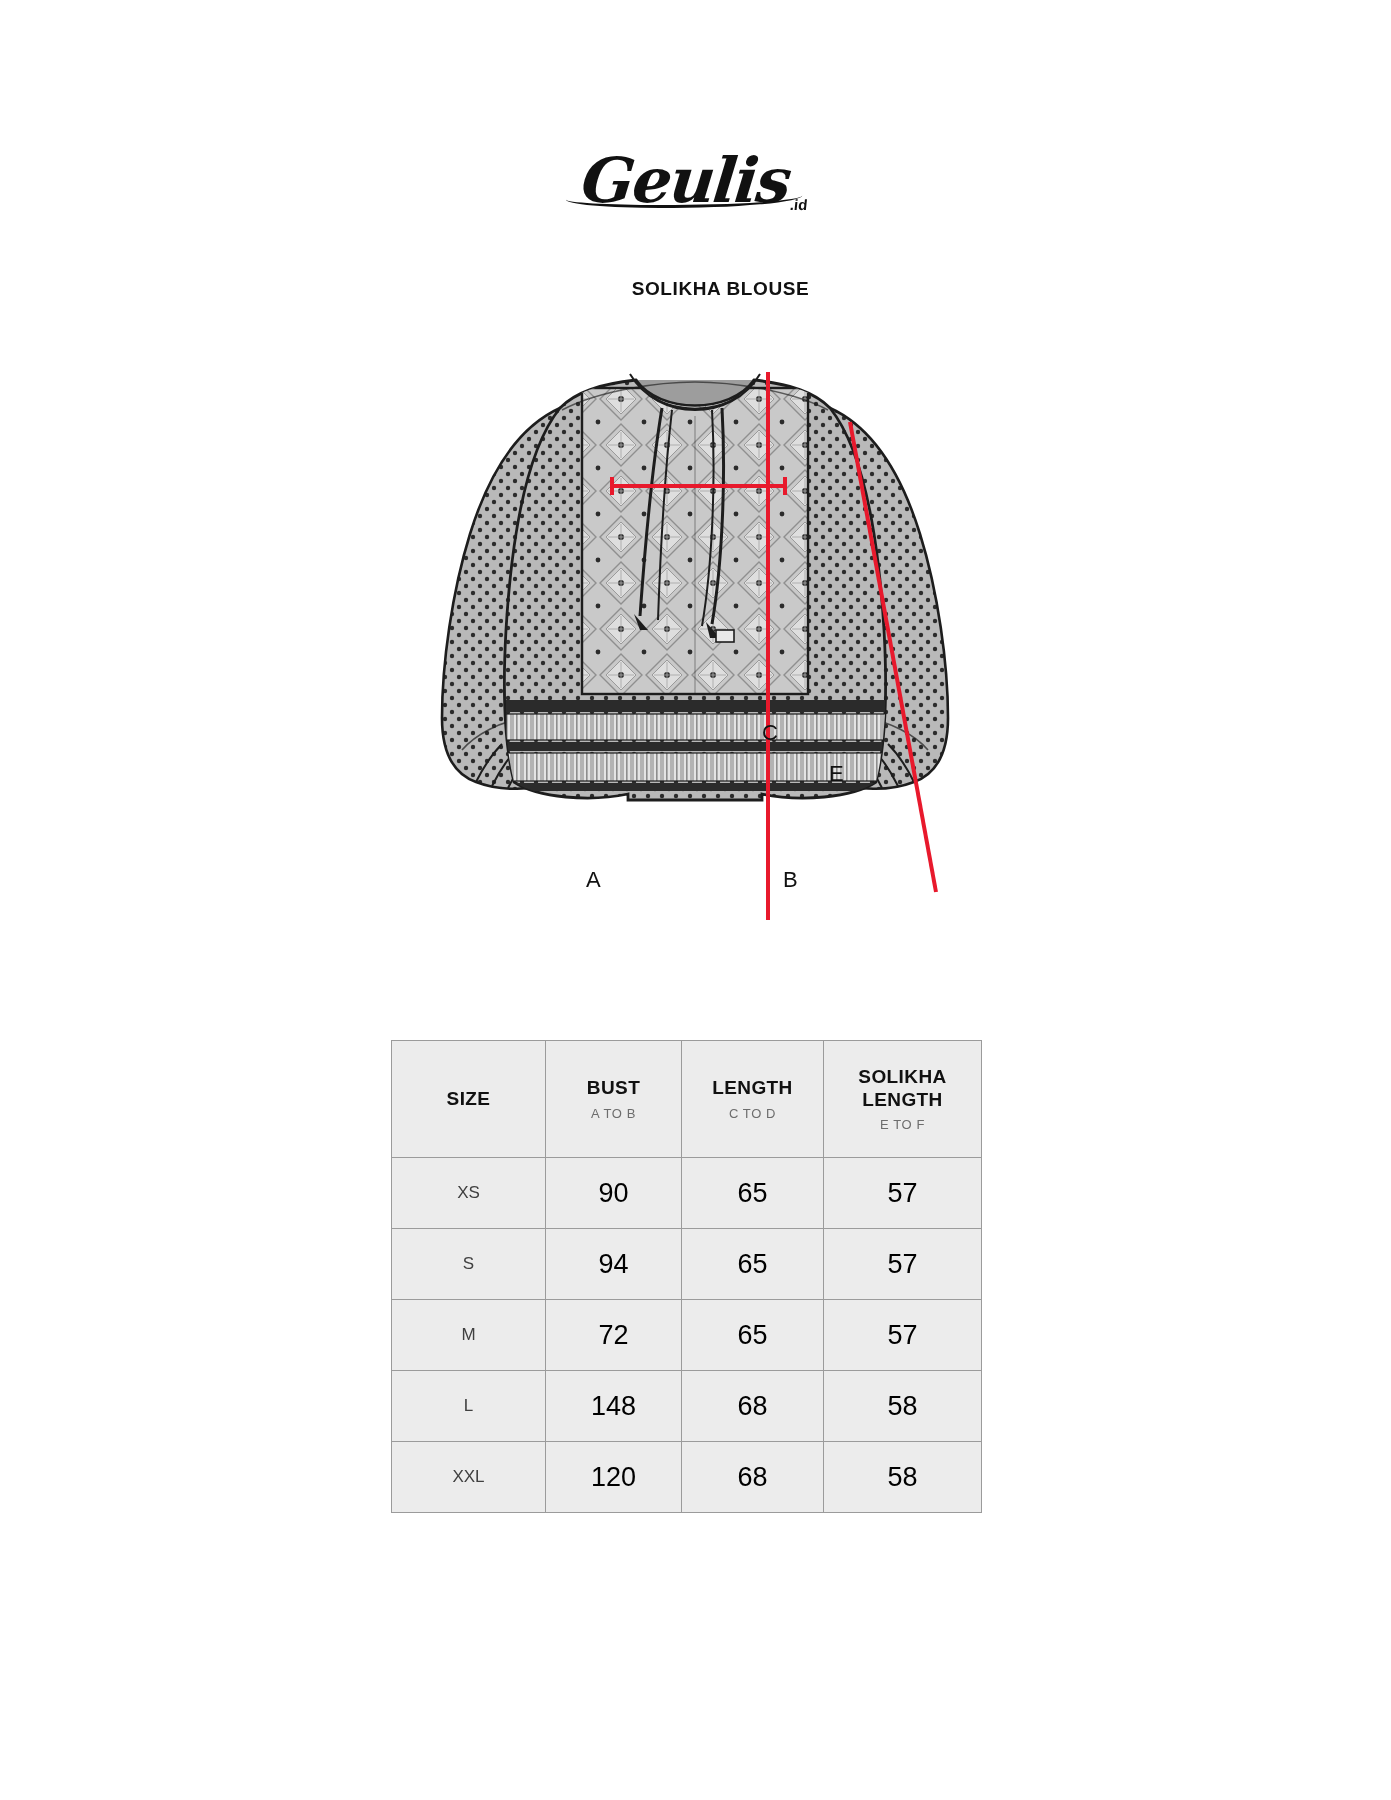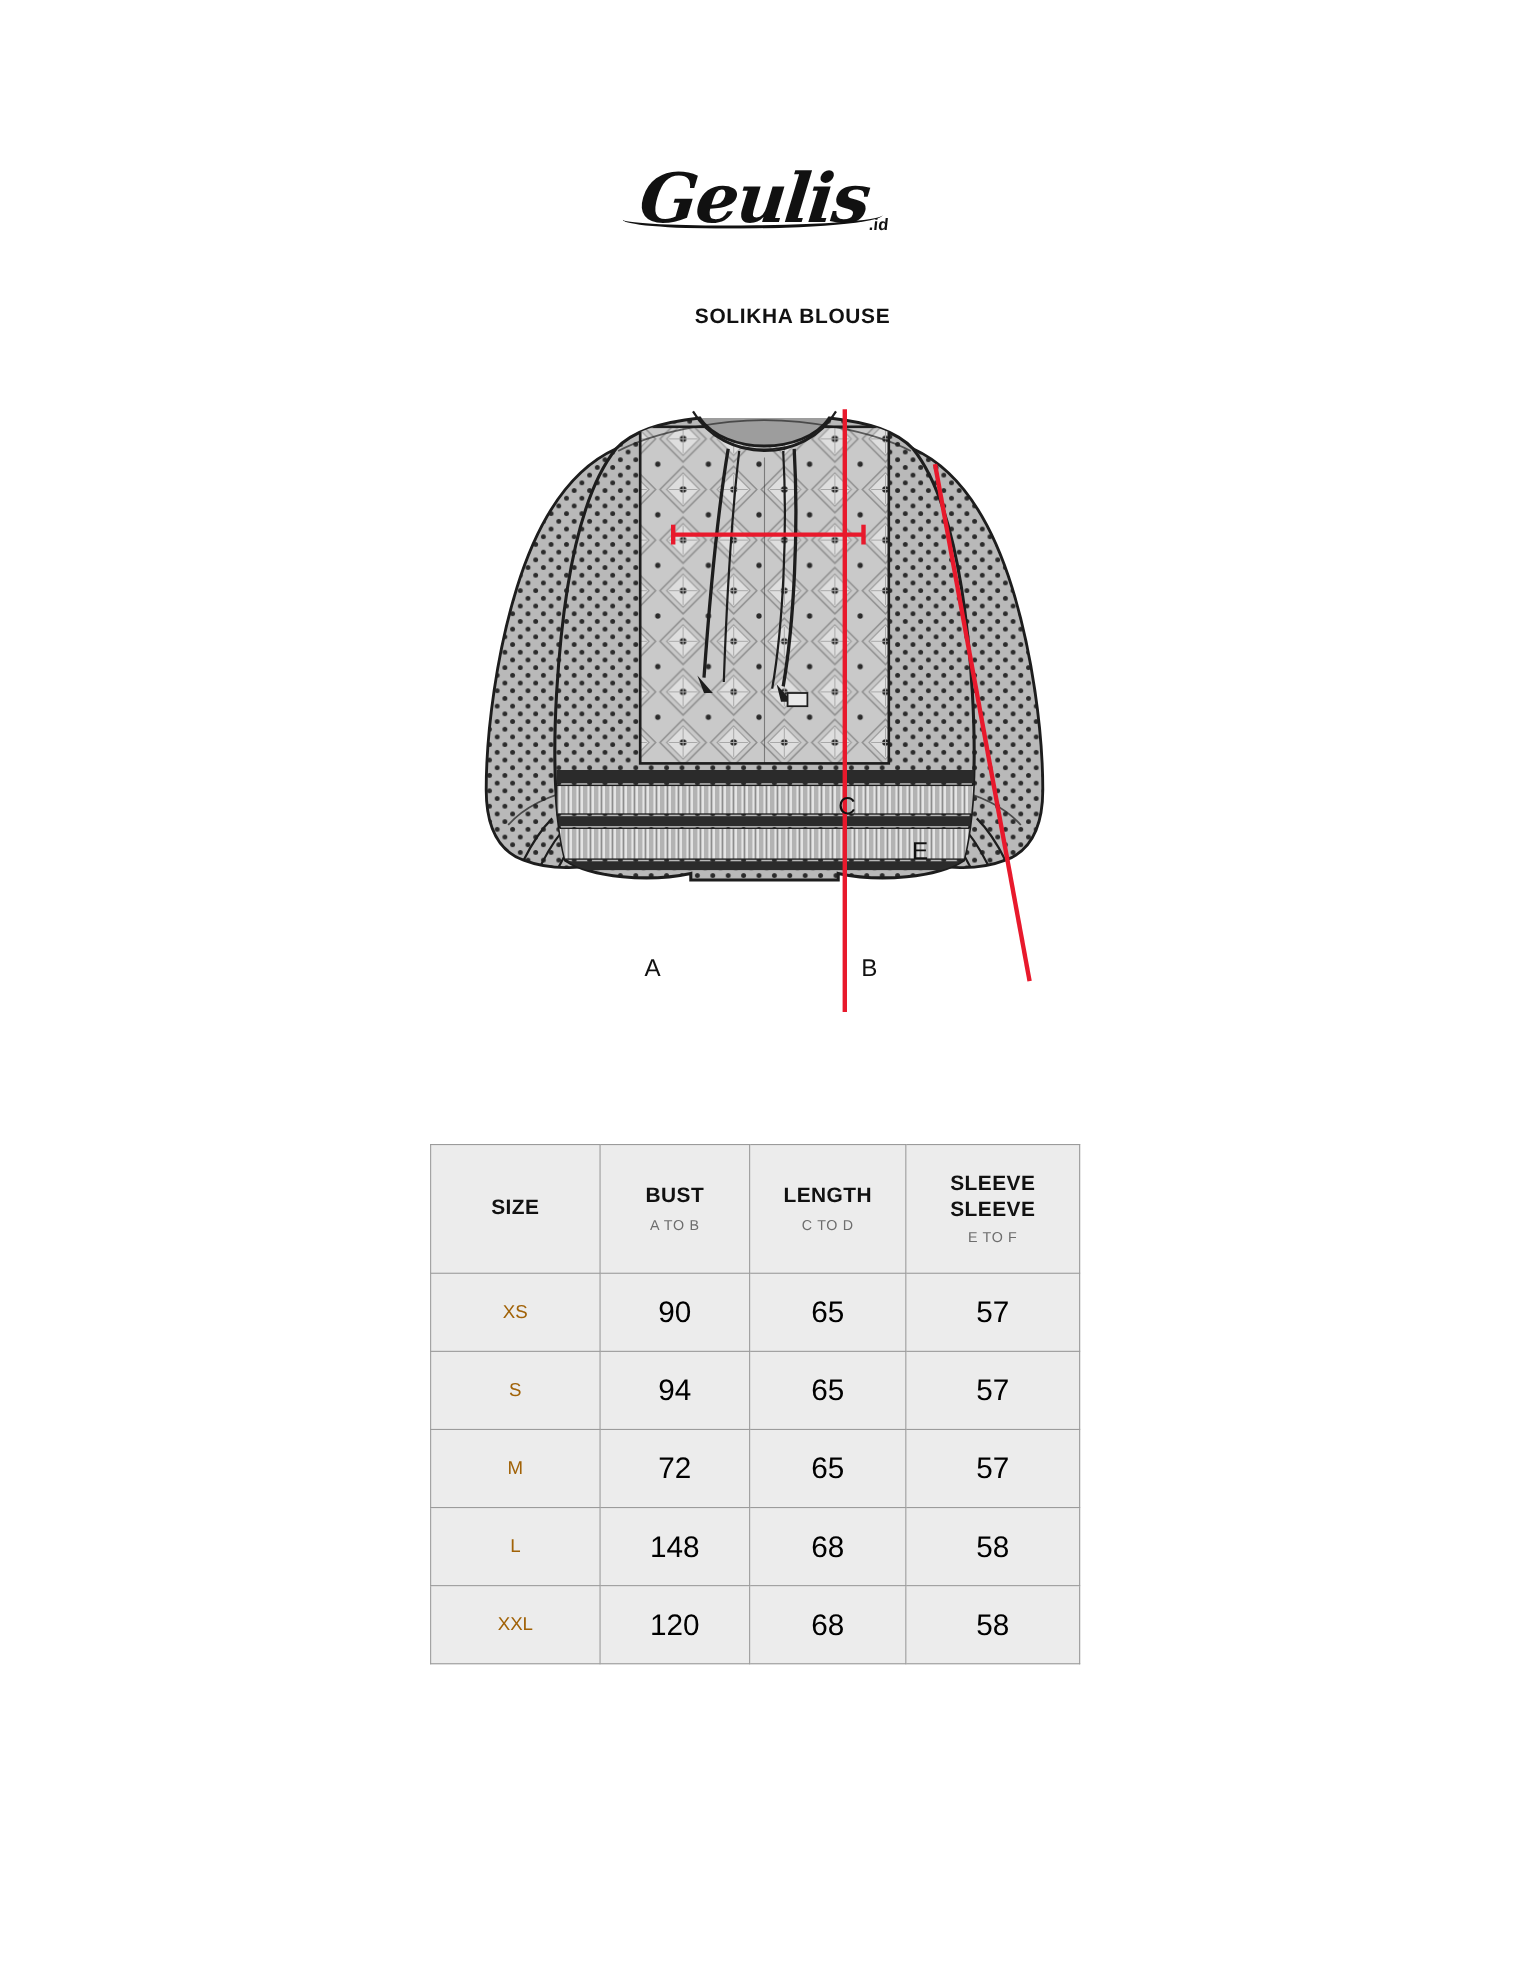--- a/index.html
+++ b/index.html
@@ -126,21 +126,21 @@
     letter-spacing: 0.6px;
     color: #6d6d6d;
     margin-top: 6px;
   }
   .size-table tbody td {
     background: #ececec;
     height: 68px;
   }
   .cell-size {
     font-size: 17px;
-    color: #a16207;
+    color: #404040;
   }
   .cell-val {
     font-size: 27px;
     color: #000000;
   }
 
   
   .col-size { width: 154px; }
   .col-bust { width: 136px; }
   .col-length { width: 142px; }
@@ -296,21 +296,21 @@
       </th>
       <th>
         <span class="th-main">BUST</span>
         <span class="th-sub">A TO B</span>
       </th>
       <th>
         <span class="th-main">LENGTH</span>
         <span class="th-sub">C TO D</span>
       </th>
       <th>
-        <span class="th-main">SLEEVE SLEEVE</span>
+        <span class="th-main">SOLIKHA LENGTH</span>
         <span class="th-sub">E TO F</span>
       </th>
     </tr>
   </thead>
   <tbody>
     <tr>
       <td class="cell-size">XS</td>
       <td class="cell-val">90</td>
       <td class="cell-val">65</td>
       <td class="cell-val">57</td>

